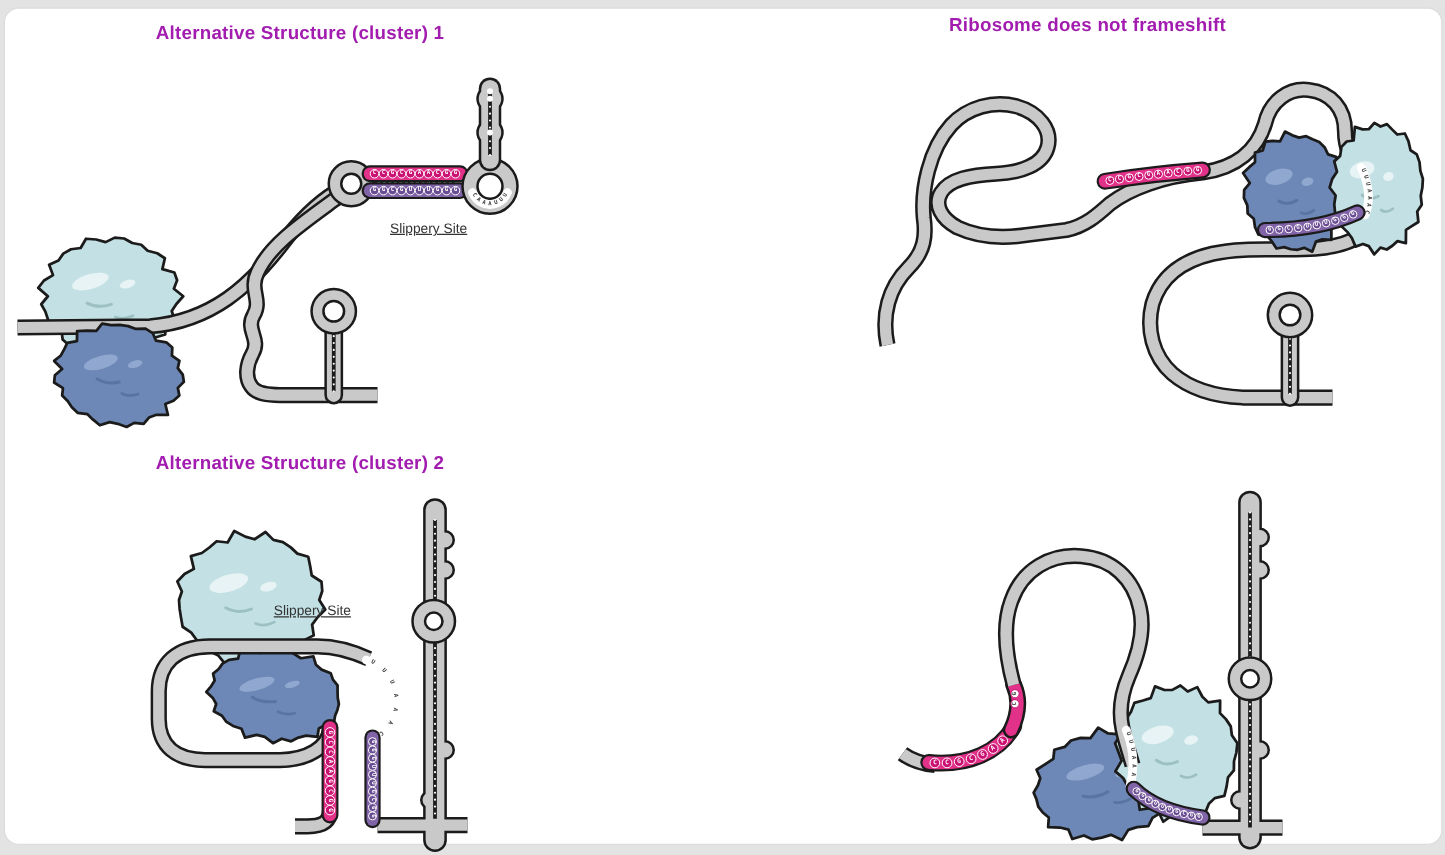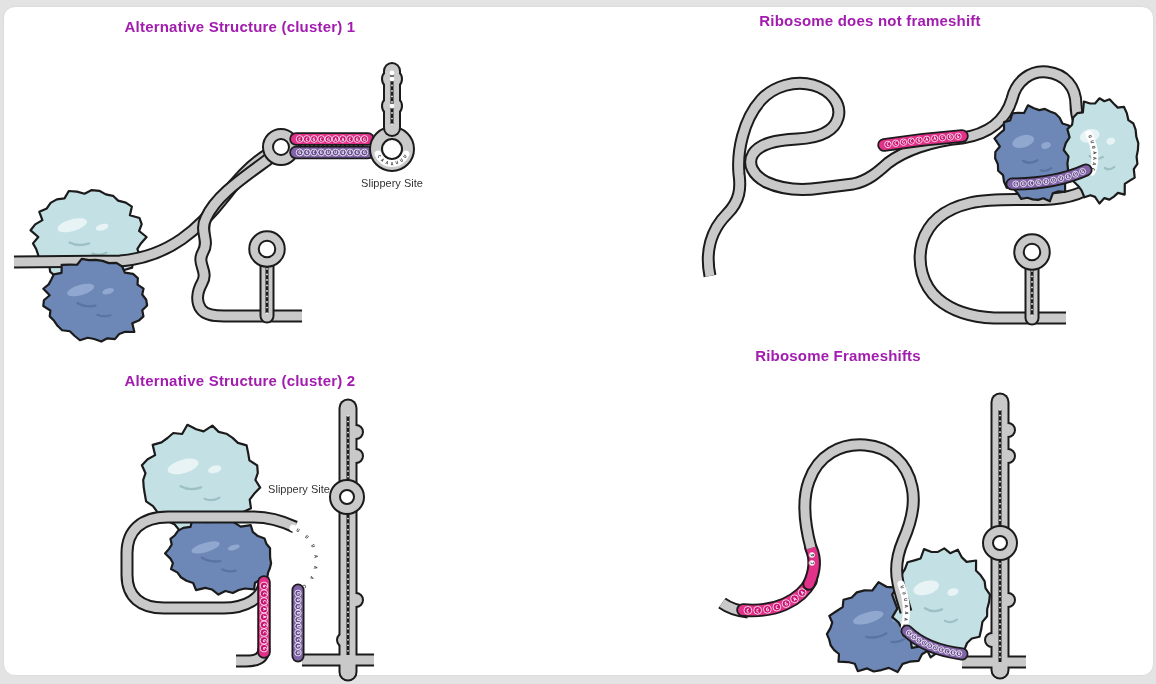--- a/index.html
+++ b/index.html
@@ -1,20 +1,20 @@
 <!DOCTYPE html>
 <html><head>
 <meta charset="utf-8">
 <style>
   html,body{margin:0;padding:0;background:#e3e3e3;}
   .stage{position:relative;width:1156px;height:684px;overflow:hidden;font-family:"Liberation Sans",sans-serif;}
   .sheet{position:absolute;left:3px;top:6px;width:1149px;height:668px;background:#ffffff;border:1px solid #dcdcdc;border-radius:12px;}
   svg.diagram{position:absolute;left:0;top:0;}
   .title{position:absolute;font-weight:bold;font-size:15px;color:#a21caf;text-align:center;letter-spacing:.2px;}
-  .small-label{position:absolute;font-size:11px;color:#333;text-align:center;}
+  .small-label{position:absolute;font-size:11px;color:#333;text-decoration:underline;}
   .bp-dot{fill:#ffffff;stroke:none;}
 </style>
 </head>
 <body>
 
 <div class="stage">
   <div class="sheet"></div>
 
   <svg class="diagram" width="1156" height="684" viewBox="0 0 1156 684">
 
@@ -405,17 +405,16 @@
           <circle cx="953.0245361328125" cy="652.544921875" r="2.9" fill="#6a4c92" stroke="#ffffff" stroke-width="0.8"></circle>
           <text x="953.0245361328125" y="652.544921875" fill="#ffffff" font-size="4.4" font-weight="bold" font-family="&quot;DejaVu Sans Mono&quot;, monospace" text-anchor="middle" dominant-baseline="central" transform="rotate(11.0 953.0245361328125 652.544921875)">G</text>
           <circle cx="958.9983520507812" cy="653.576904296875" r="2.9" fill="#6a4c92" stroke="#ffffff" stroke-width="0.8"></circle>
           <text x="958.9983520507812" y="653.576904296875" fill="#ffffff" font-size="4.4" font-weight="bold" font-family="&quot;DejaVu Sans Mono&quot;, monospace" text-anchor="middle" dominant-baseline="central" transform="rotate(8.5 958.9983520507812 653.576904296875)">G</text>
         </g>
     </g>
   </svg>
 
   <div class="title" style="left:40px;top:18px;width:400px">Alternative Structure (cluster) 1</div>
   <div class="title" style="left:670px;top:12px;width:400px">Ribosome does not frameshift</div>
-  <div class="title" style="left:40px;top:372px;width:400px">Alternative Structure (cluster) 2</div>
-  <div class="title" style="left:638px;top:347px;width:400px">Ribosome Frameshifts</div>
+  <div class="title" style="left:40px;top:362px;width:400px">Alternative Structure (cluster) 2</div>
   <div class="small-label" style="left:312px;top:177px;width:160px">Slippery Site</div>
   <div class="small-label" style="left:219px;top:483px;width:160px">Slippery Site</div>
 </div>
 
 </body></html>

